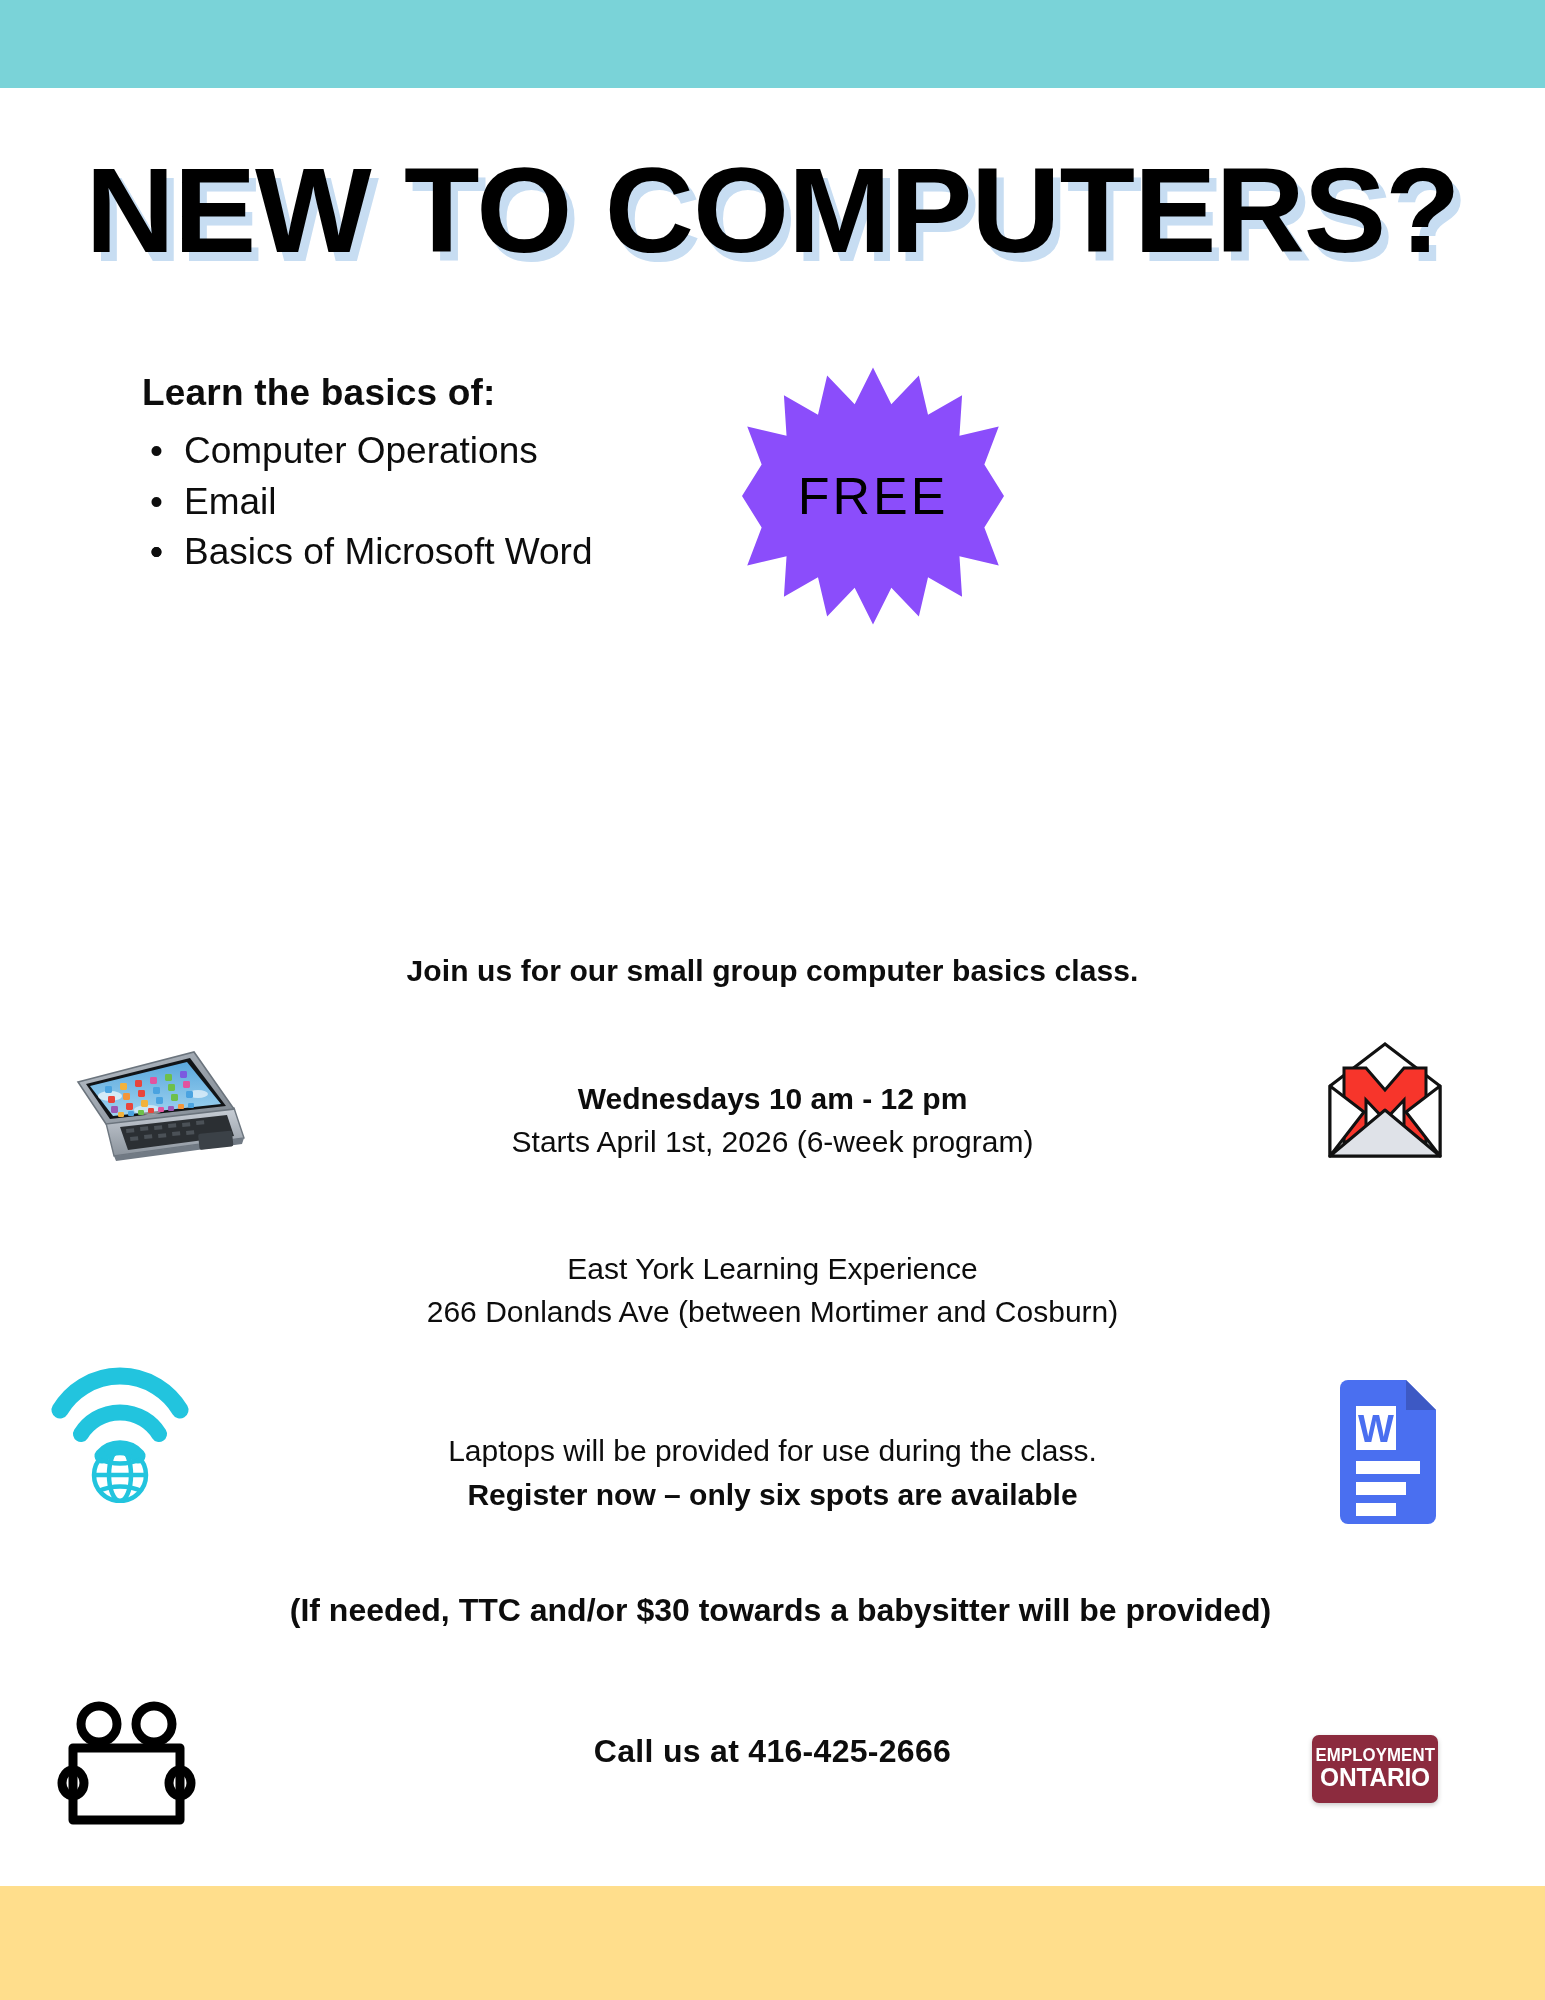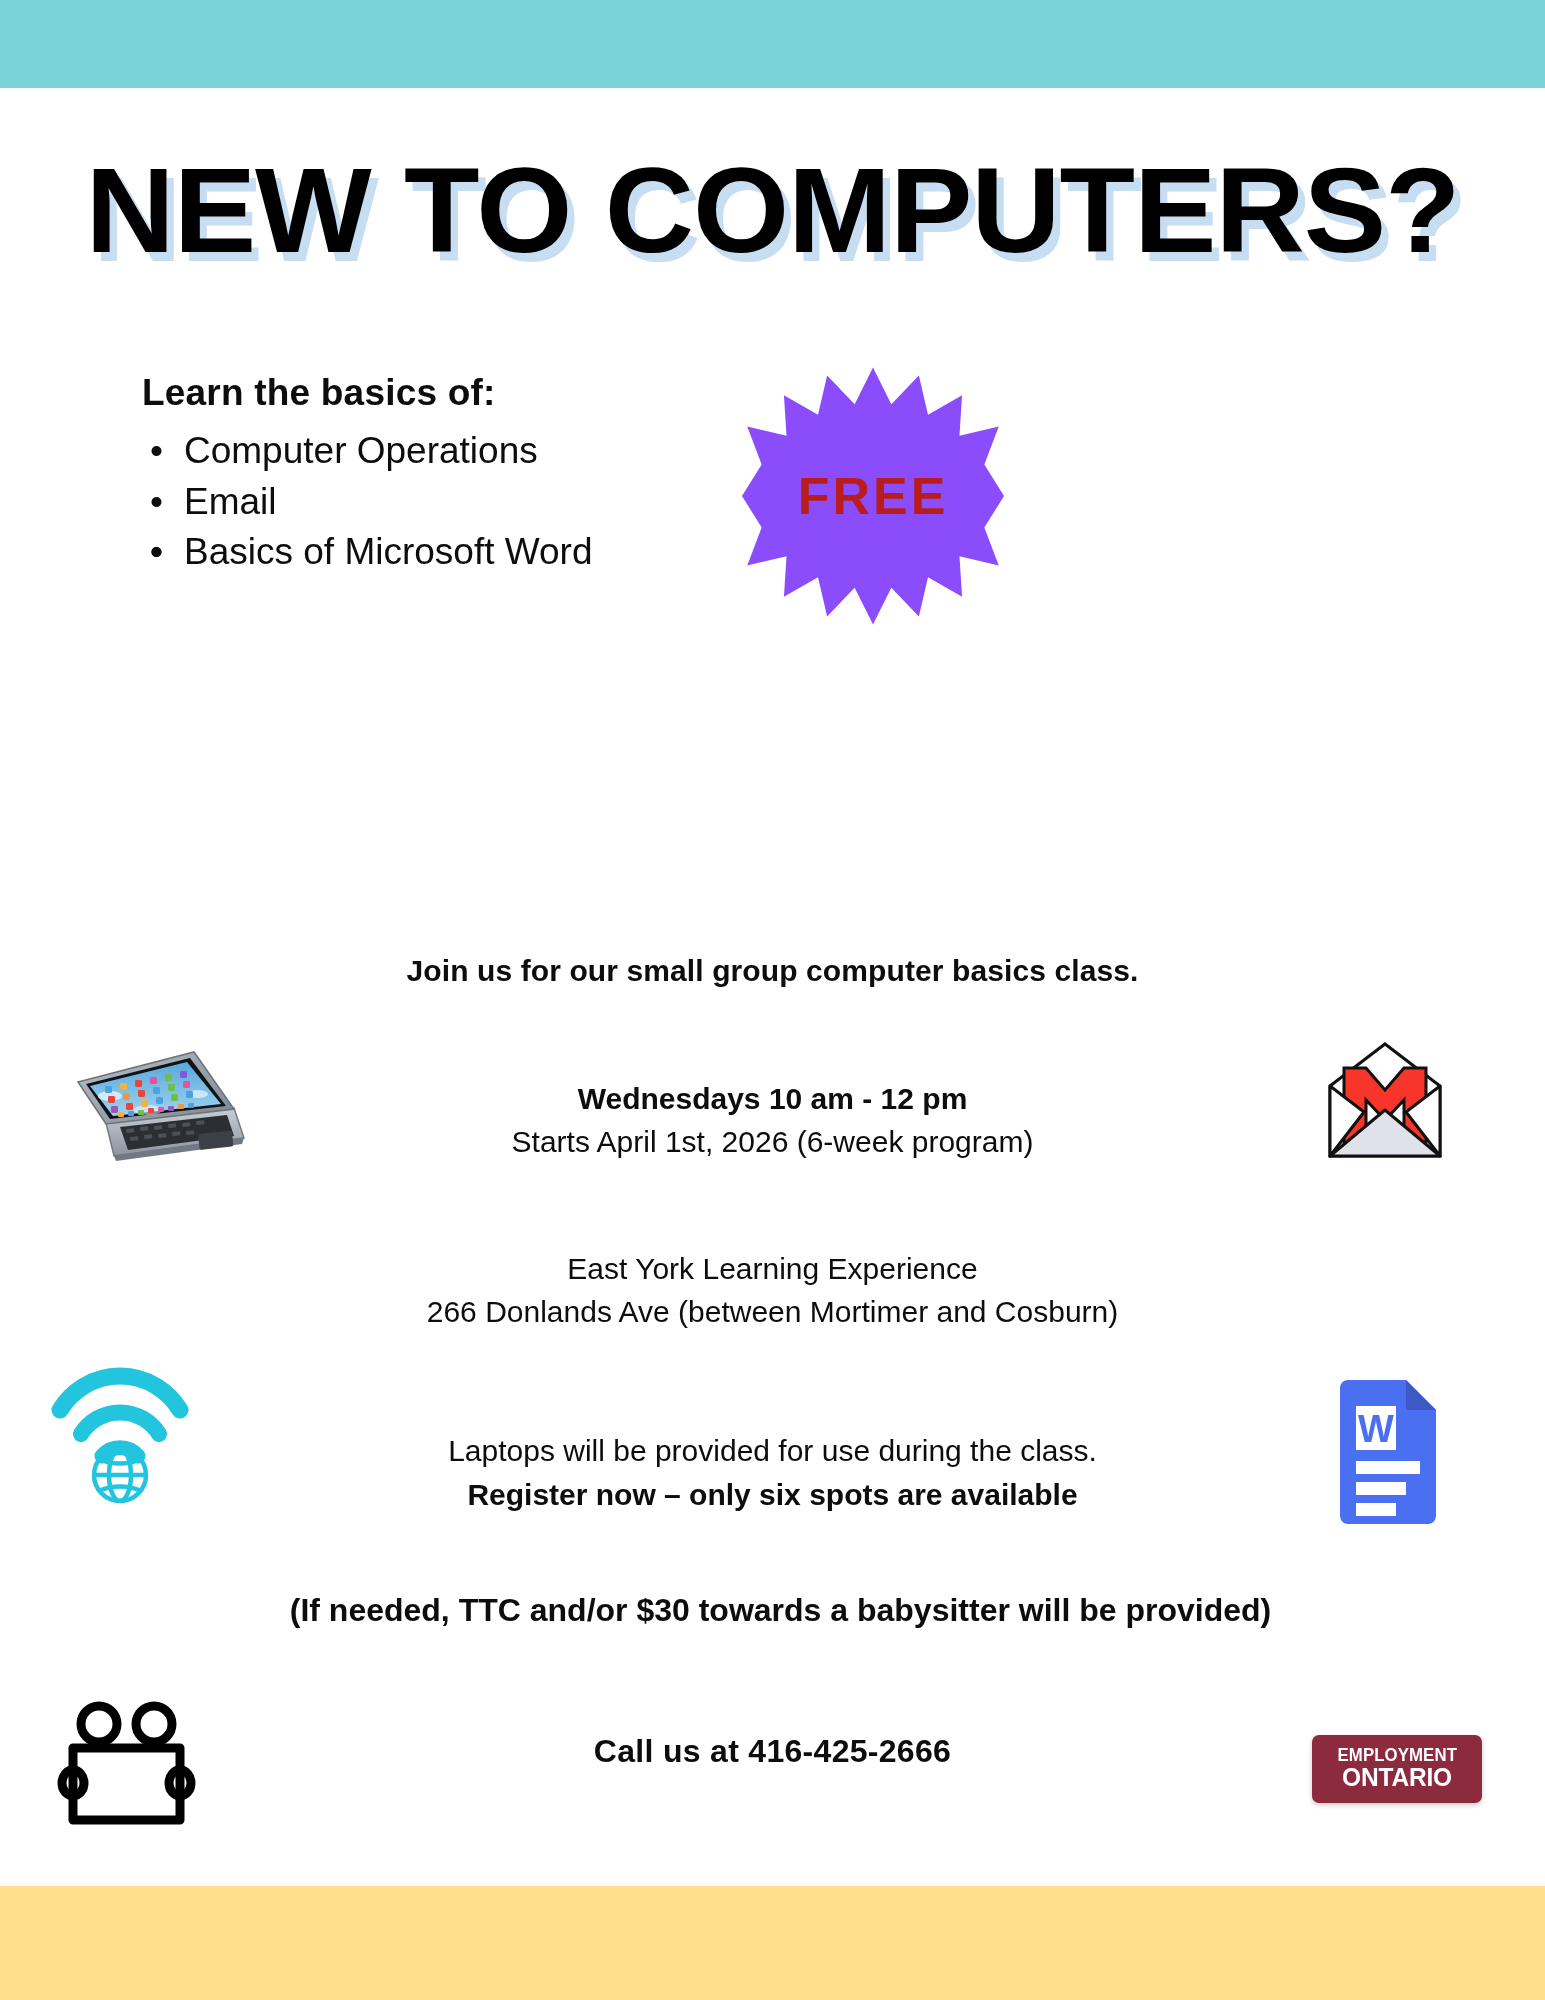--- a/index.html
+++ b/index.html
@@ -103,23 +103,23 @@
   .free-label {
     position: absolute;
     left: 0;
     top: 0;
     width: 262px;
     height: 262px;
     display: flex;
     align-items: center;
     justify-content: center;
     font-size: 52px;
-    font-weight: 700;
+    font-weight: 400;
     letter-spacing: 3px;
-    color: #b91c1c;
+    color: #000000;
   }
 
   
   .center-text {
     position: absolute;
     width: 1545px;
     left: 0;
     text-align: center;
     color: #0d0d0d;
   }
@@ -222,21 +222,21 @@
     top: 1698px;
     width: 150px;
     height: 130px;
   }
 
   
   .eo-logo {
     position: absolute;
     left: 1312px;
     top: 1735px;
-    width: 170px;
+    width: 126px;
     height: 68px;
     background: #8c2b3e;
     border-radius: 7px;
     display: flex;
     flex-direction: column;
     align-items: center;
     justify-content: center;
     box-shadow: 0 2px 5px rgba(0,0,0,0.22);
   }
   .eo-line1 {

